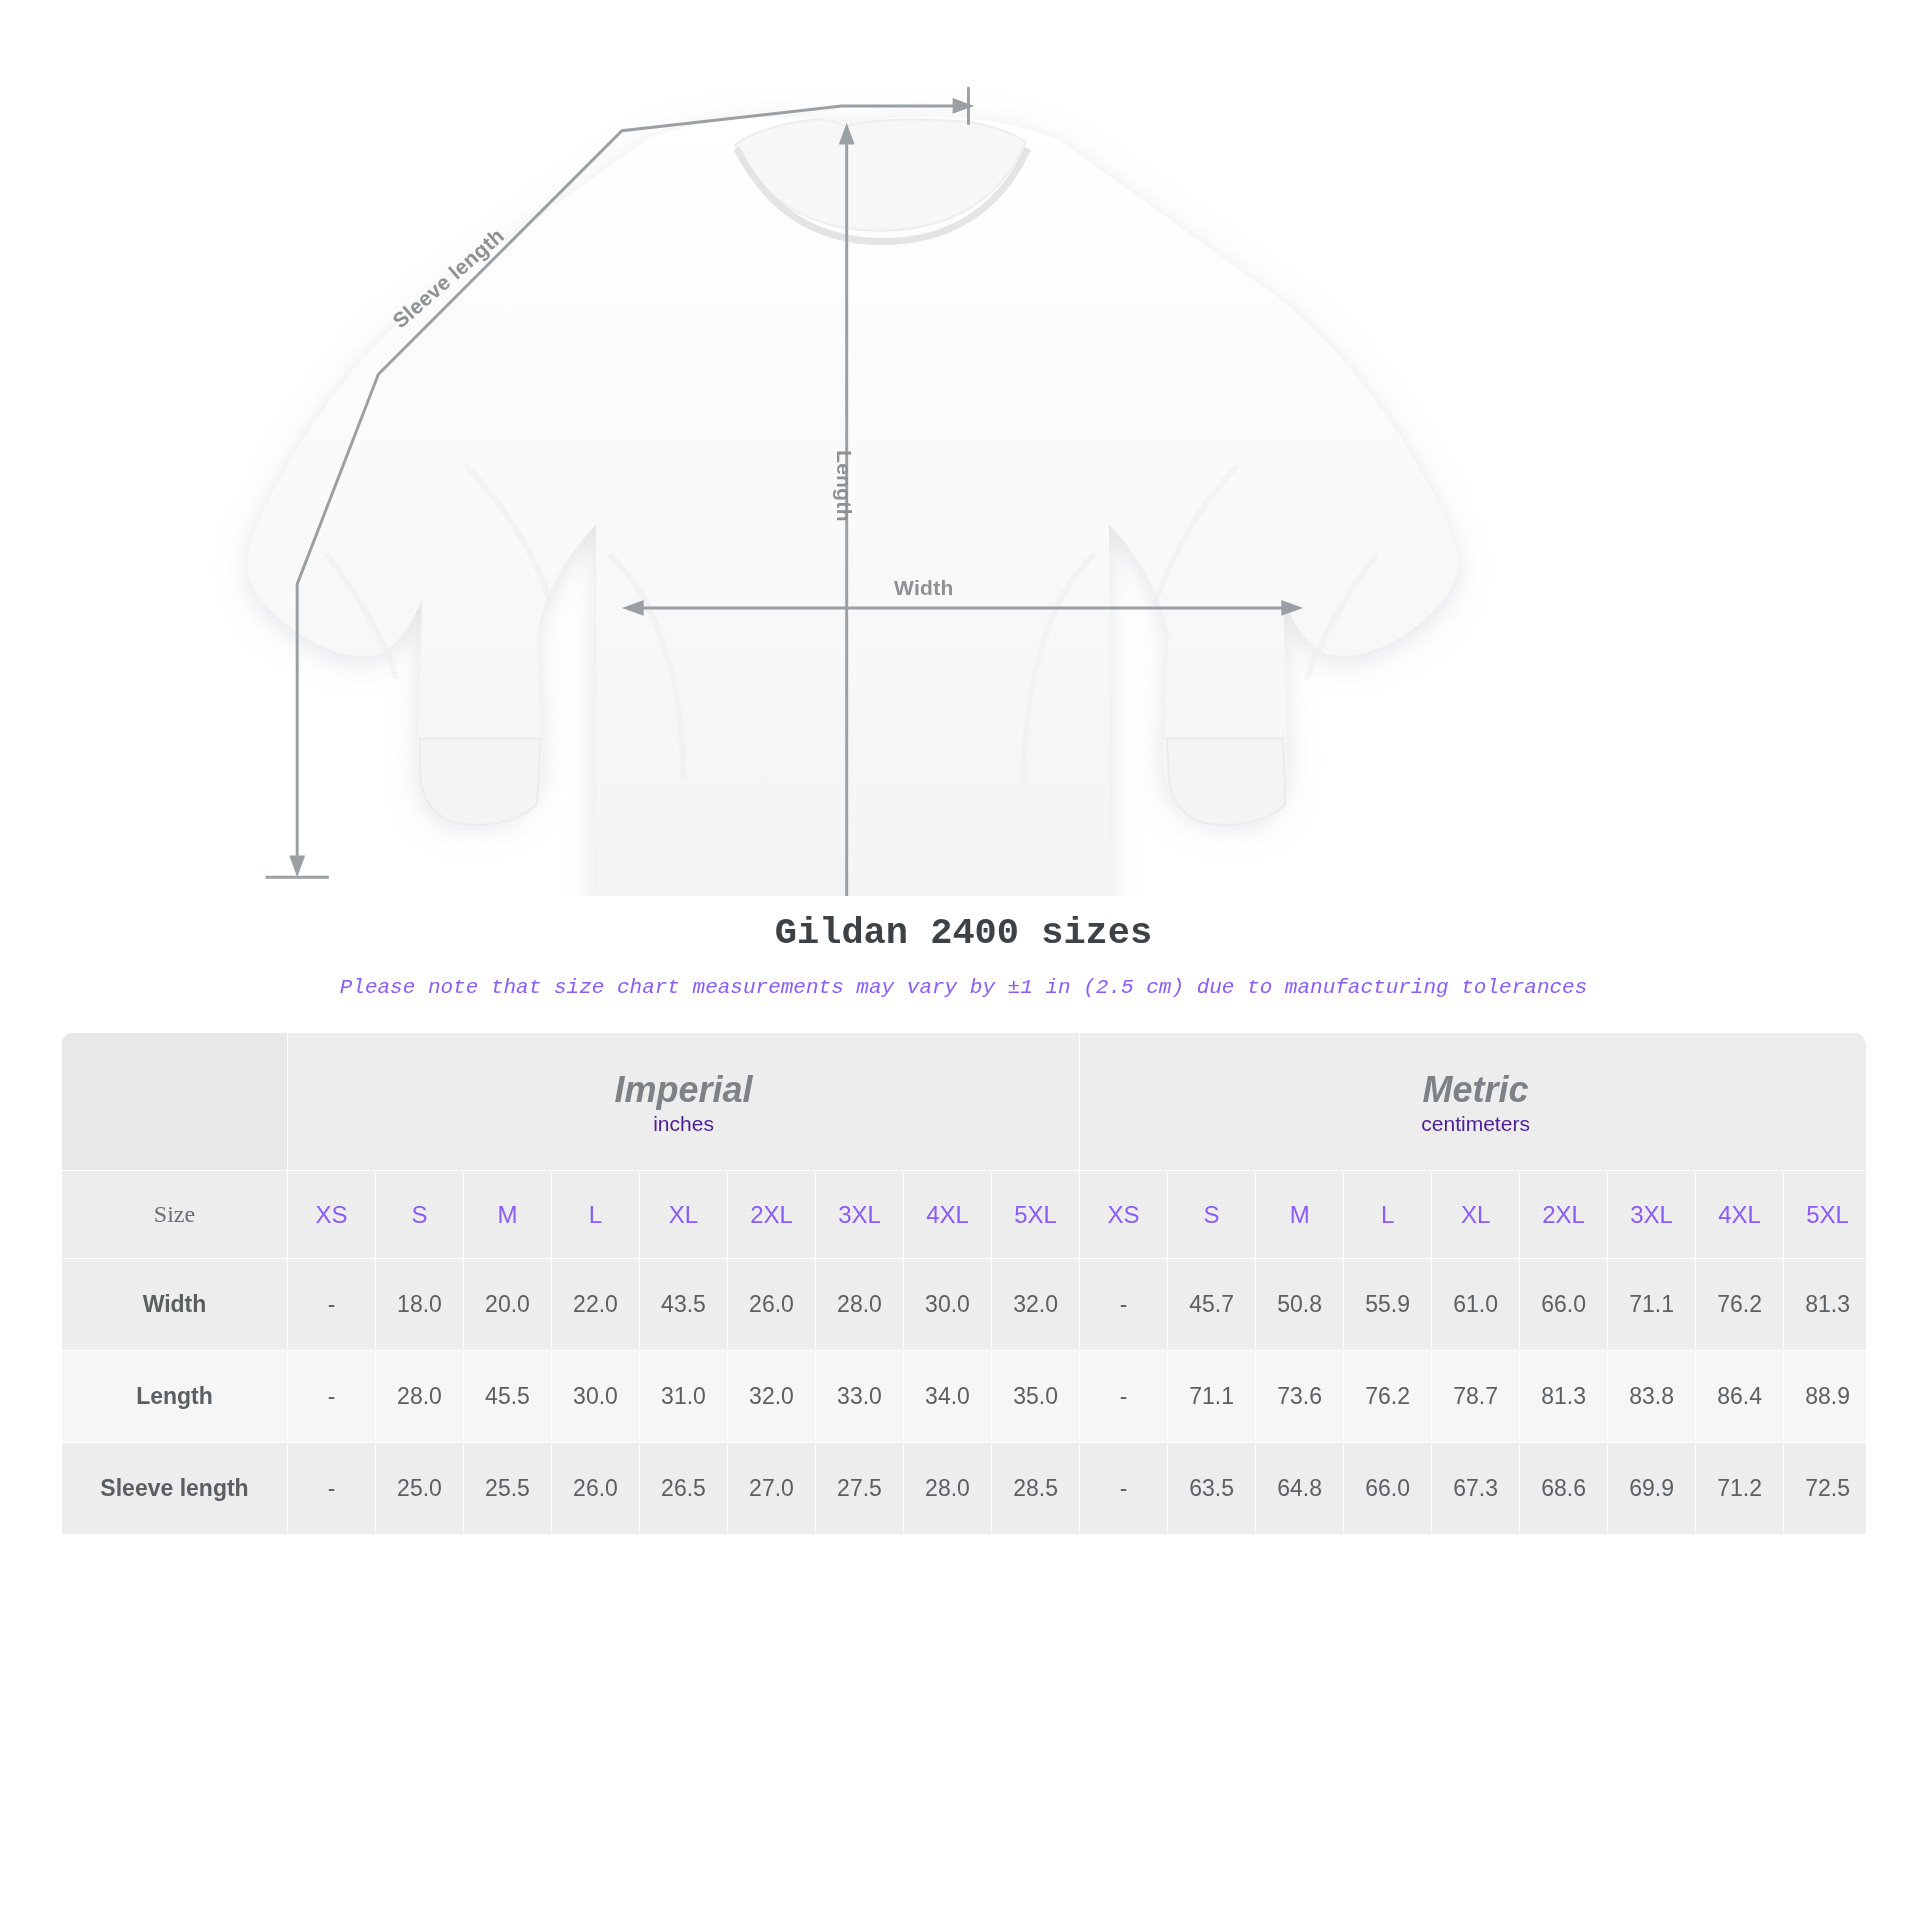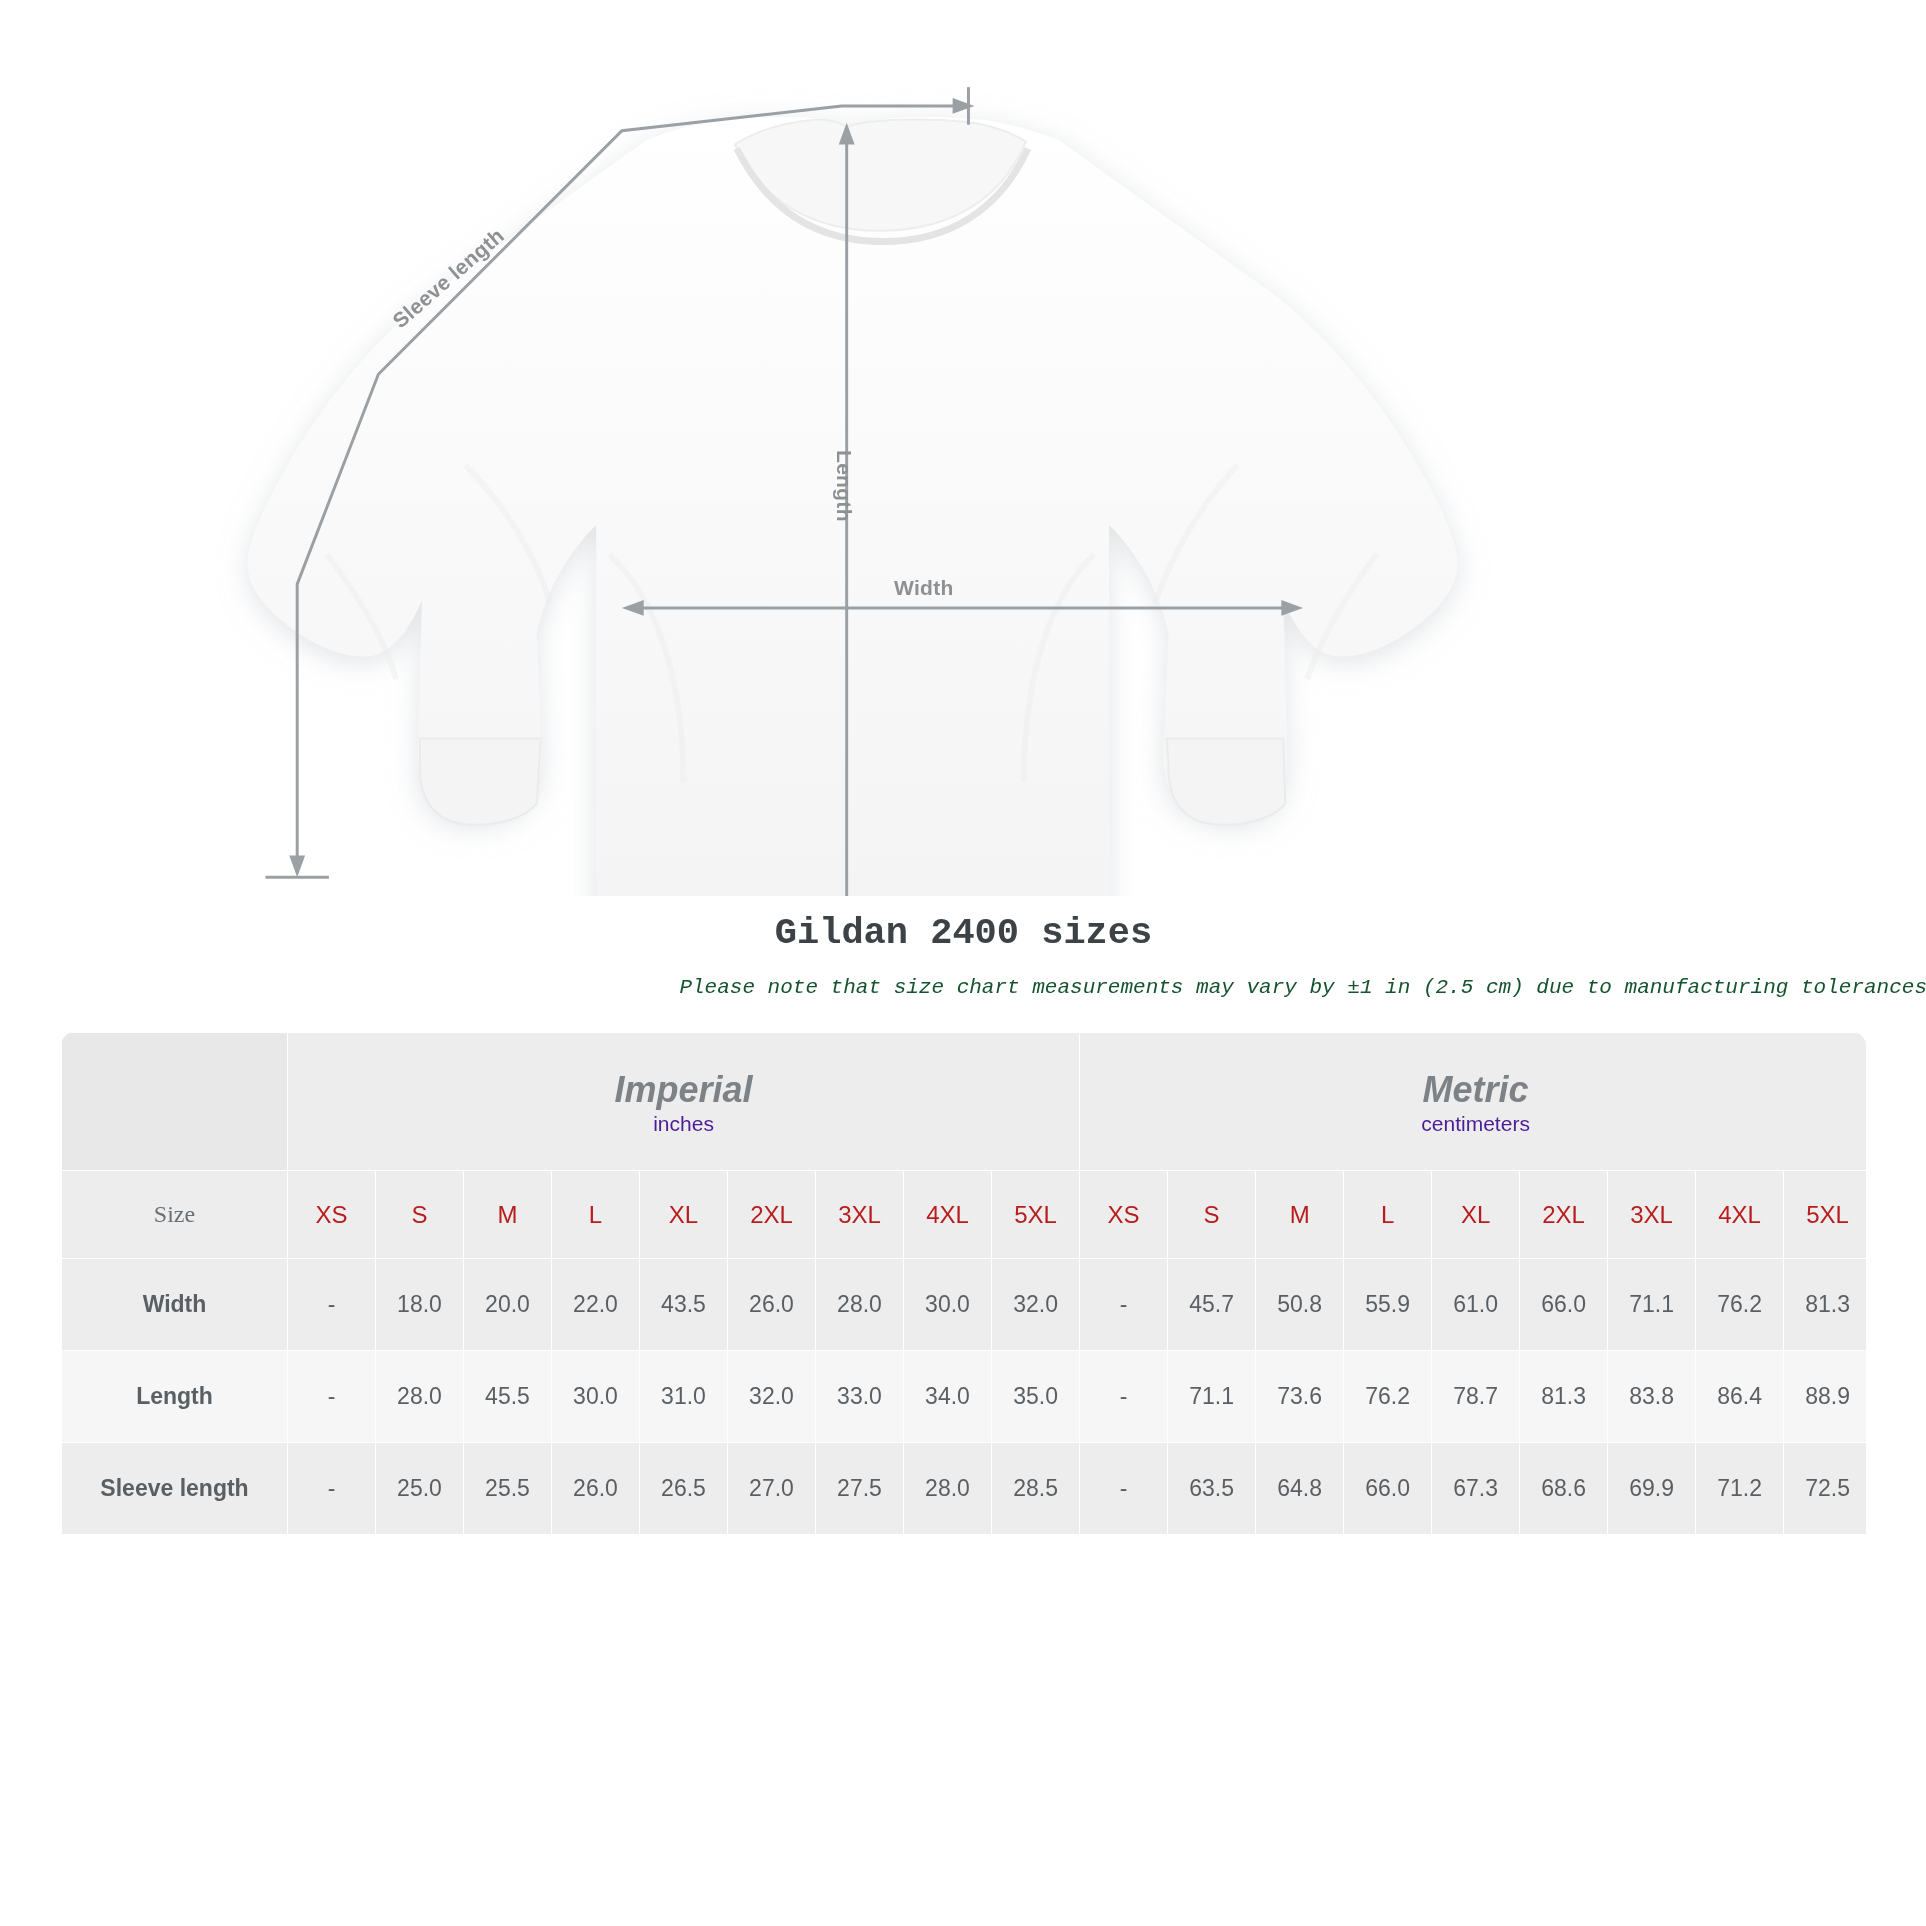--- a/index.html
+++ b/index.html
@@ -57,23 +57,22 @@
   }
   .chart-title {
     font-size: 37px;
     font-weight: bold;
     color: #3d4246;
     margin: 0 0 22px 0;
   }
   .chart-note {
     font-size: 21px;
     font-style: italic;
-    color: #14532d;
+    color: #8b5cf6;
     margin: 0;
-    text-align: right;
   }
 
   
   .table-wrap {
     margin: 33px 61px 0 61px;
     border-radius: 14px 14px 0 0;
     overflow: hidden;
   }
   table.size-table {
     border-collapse: collapse;
@@ -105,21 +104,21 @@
     font-size: 21px;
     color: #4c1d95;
   }
   .blank-cell { background: #e8e8e8 !important; border: none !important; }
 
   .header-row td, .header-row th {
     background: #ffffff;
     height: 87px;
     vertical-align: middle;
     font-weight: bold;
-    color: #b91c1c;
+    color: #8b5cf6;
     font-size: 24px;
   }
   .header-row .rowhead { color: #6a6f74; font-family: Liberation Serif, serif; }
 
   .data-row td {
     height: 91px;
     vertical-align: middle;
     color: #5a5f63;
     background: #ededed;
   }

